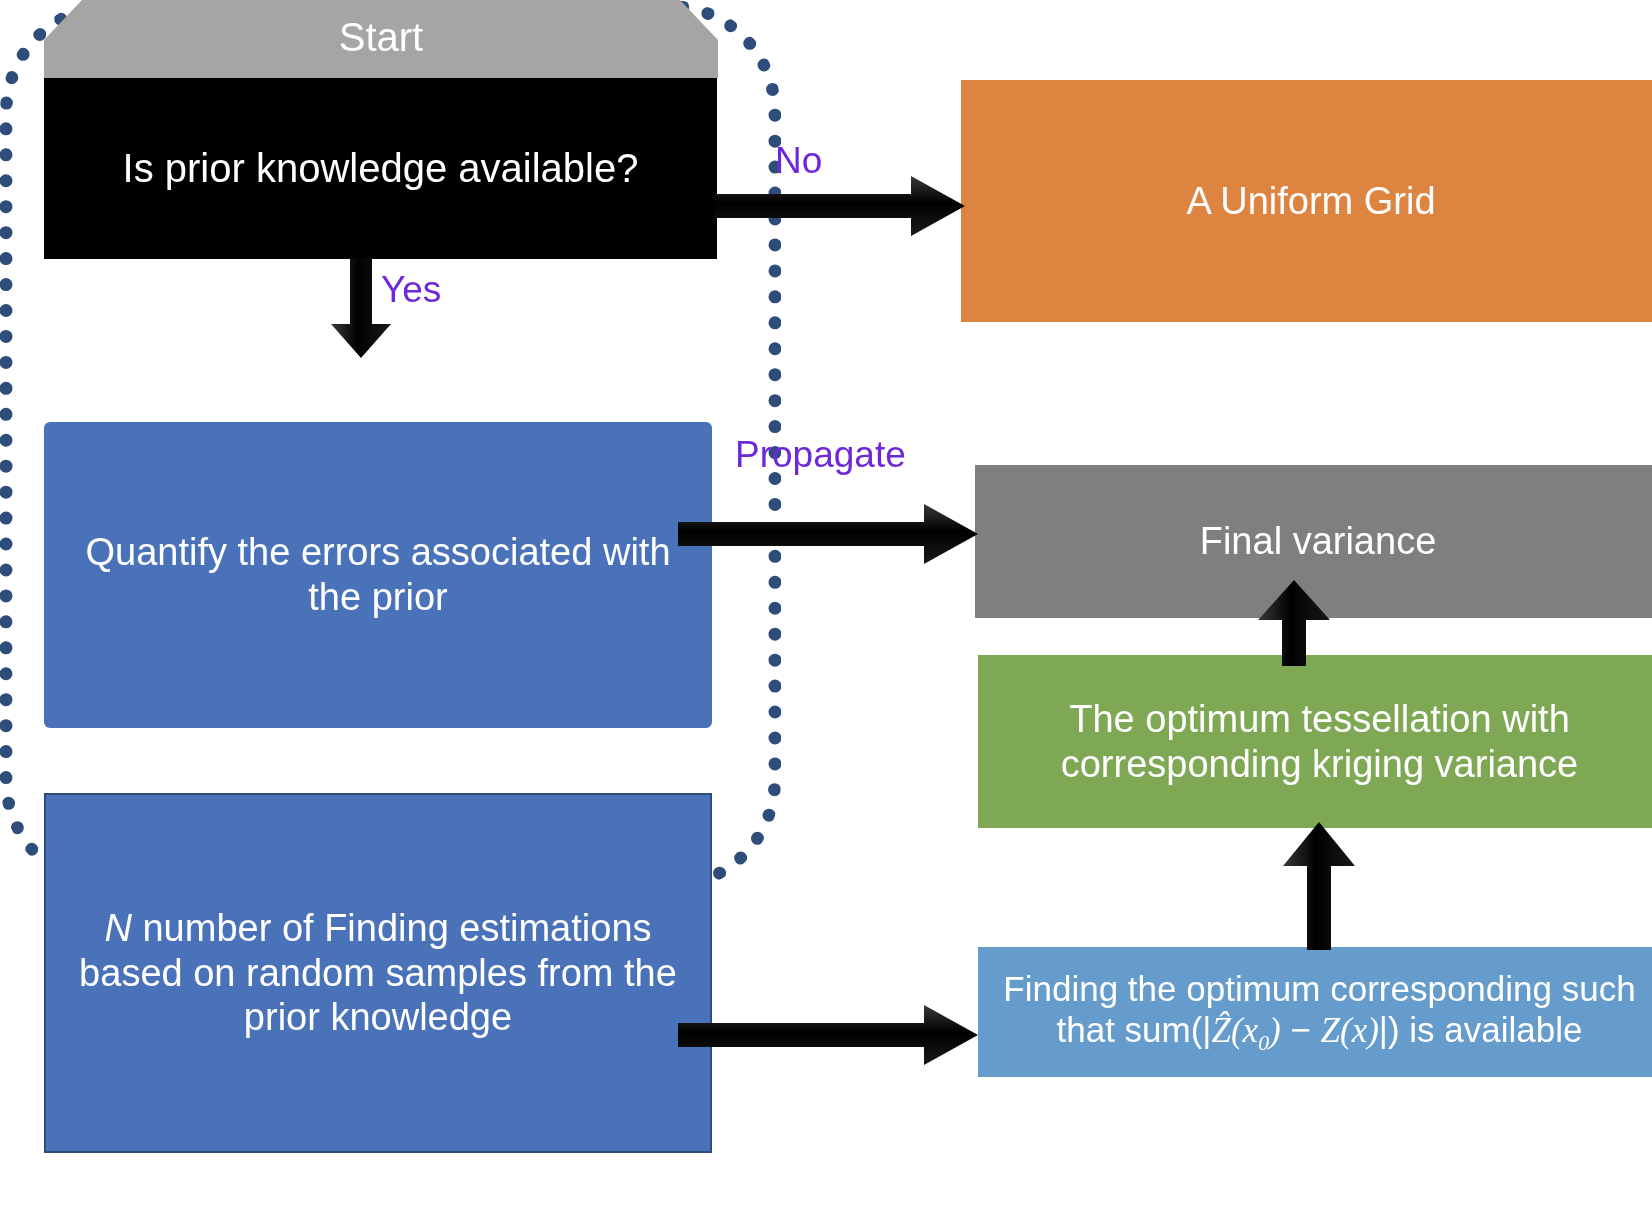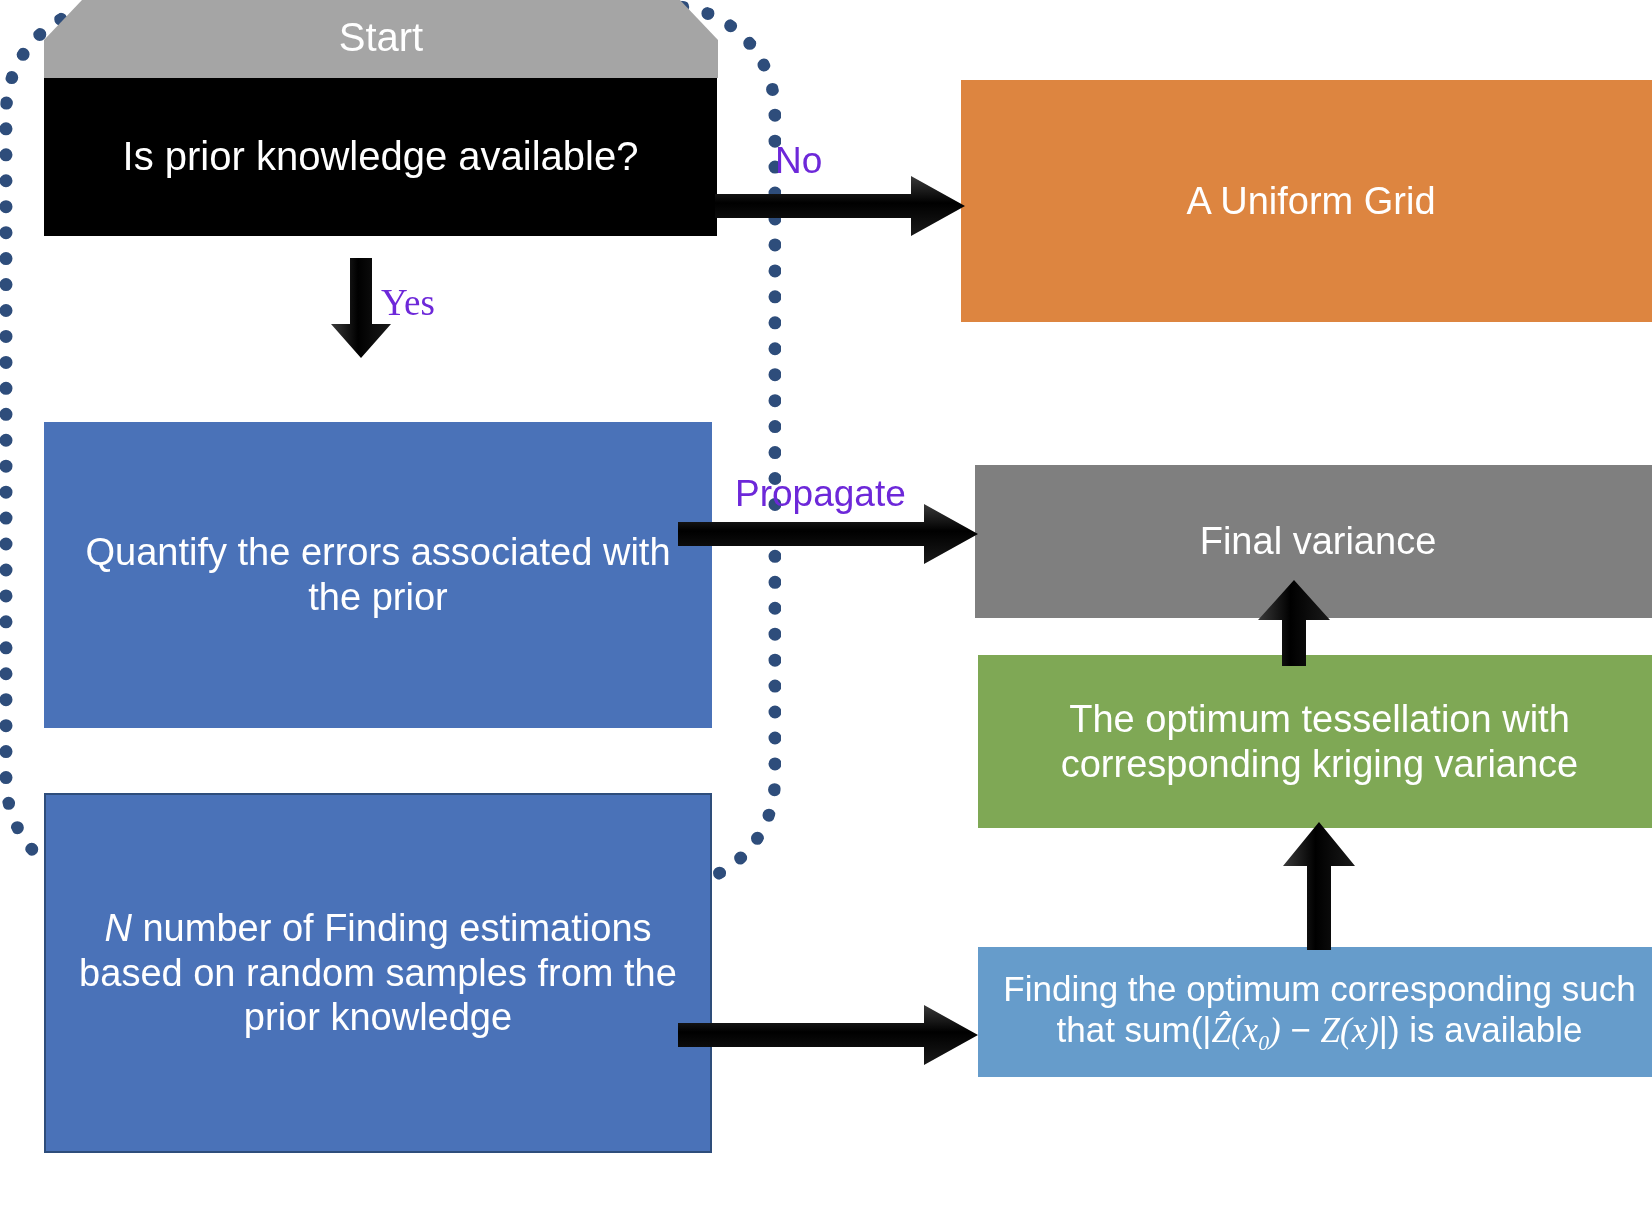--- a/index.html
+++ b/index.html
@@ -15,33 +15,33 @@
   #start-banner{
     left:44px;top:0px;width:674px;height:78px;
     background:#a5a5a5;
     clip-path:polygon(38px 0, calc(100% - 38px) 0, 100% 40px, 100% 100%, 0 100%, 0 40px);
     font-size:40px;
     align-items:flex-start;
   }
   #start-banner span.txt{padding-top:14px;}
 
   
-  #decision-box{left:44px;top:78px;width:673px;height:158px;background:#000000;font-size:40px;}
+  #decision-box{left:44px;top:78px;width:673px;height:181px;background:#000000;font-size:40px;}
 
   
   #uniform-grid-box{left:961px;top:80px;width:700px;height:242px;background:#dd8540;font-size:38px;}
 
   
   #prior-group{
     left:2px;top:340px;width:755px;height:866px;
     border:13px dotted #2e4d7b;border-radius:112px;background:transparent;
   }
 
   
-  #quantify-box{left:44px;top:422px;width:668px;height:306px;background:#4a72b8;font-size:38px;}
+  #quantify-box{left:44px;top:422px;width:668px;height:306px;background:#4a72b8;font-size:38px;border-radius:6px;}
   #kriging-box{left:44px;top:793px;width:668px;height:360px;background:#4a72b8;
                border:2px solid #2e4d7b;font-size:38px;}
   #kriging-box i{font-style:italic;}
 
   
   #final-variance-box{left:975px;top:465px;width:686px;height:153px;background:#7f7f7f;font-size:38px;}
 
   
   #optimum-tess-box{left:978px;top:655px;width:683px;height:173px;background:#7fa855;font-size:38px;}
 
@@ -50,22 +50,22 @@
   .mathi{font-family:"Liberation Serif",serif;font-style:italic;}
   .sub{font-size:0.62em;vertical-align:sub;font-family:"Liberation Serif",serif;font-style:italic;}
 
   
   .arrow{position:absolute;}
   .arrow svg{display:block;}
 
   
   .edge-label{position:absolute;color:#6d28d9;font-size:37px;white-space:nowrap;}
   #label-no{left:775px;top:140px;}
-  #label-yes{left:381px;top:281px;font-family:Liberation Serif, serif;}
-  #label-propagate{left:735px;top:473px;}
+  #label-yes{left:381px;top:269px;}
+  #label-propagate{left:735px;top:434px;}
 </style>
 </head>
 <body>
 
 <div id="stage">
 
   <div class="node" id="start-banner">
     <span class="txt">Start</span>
   </div>
 

